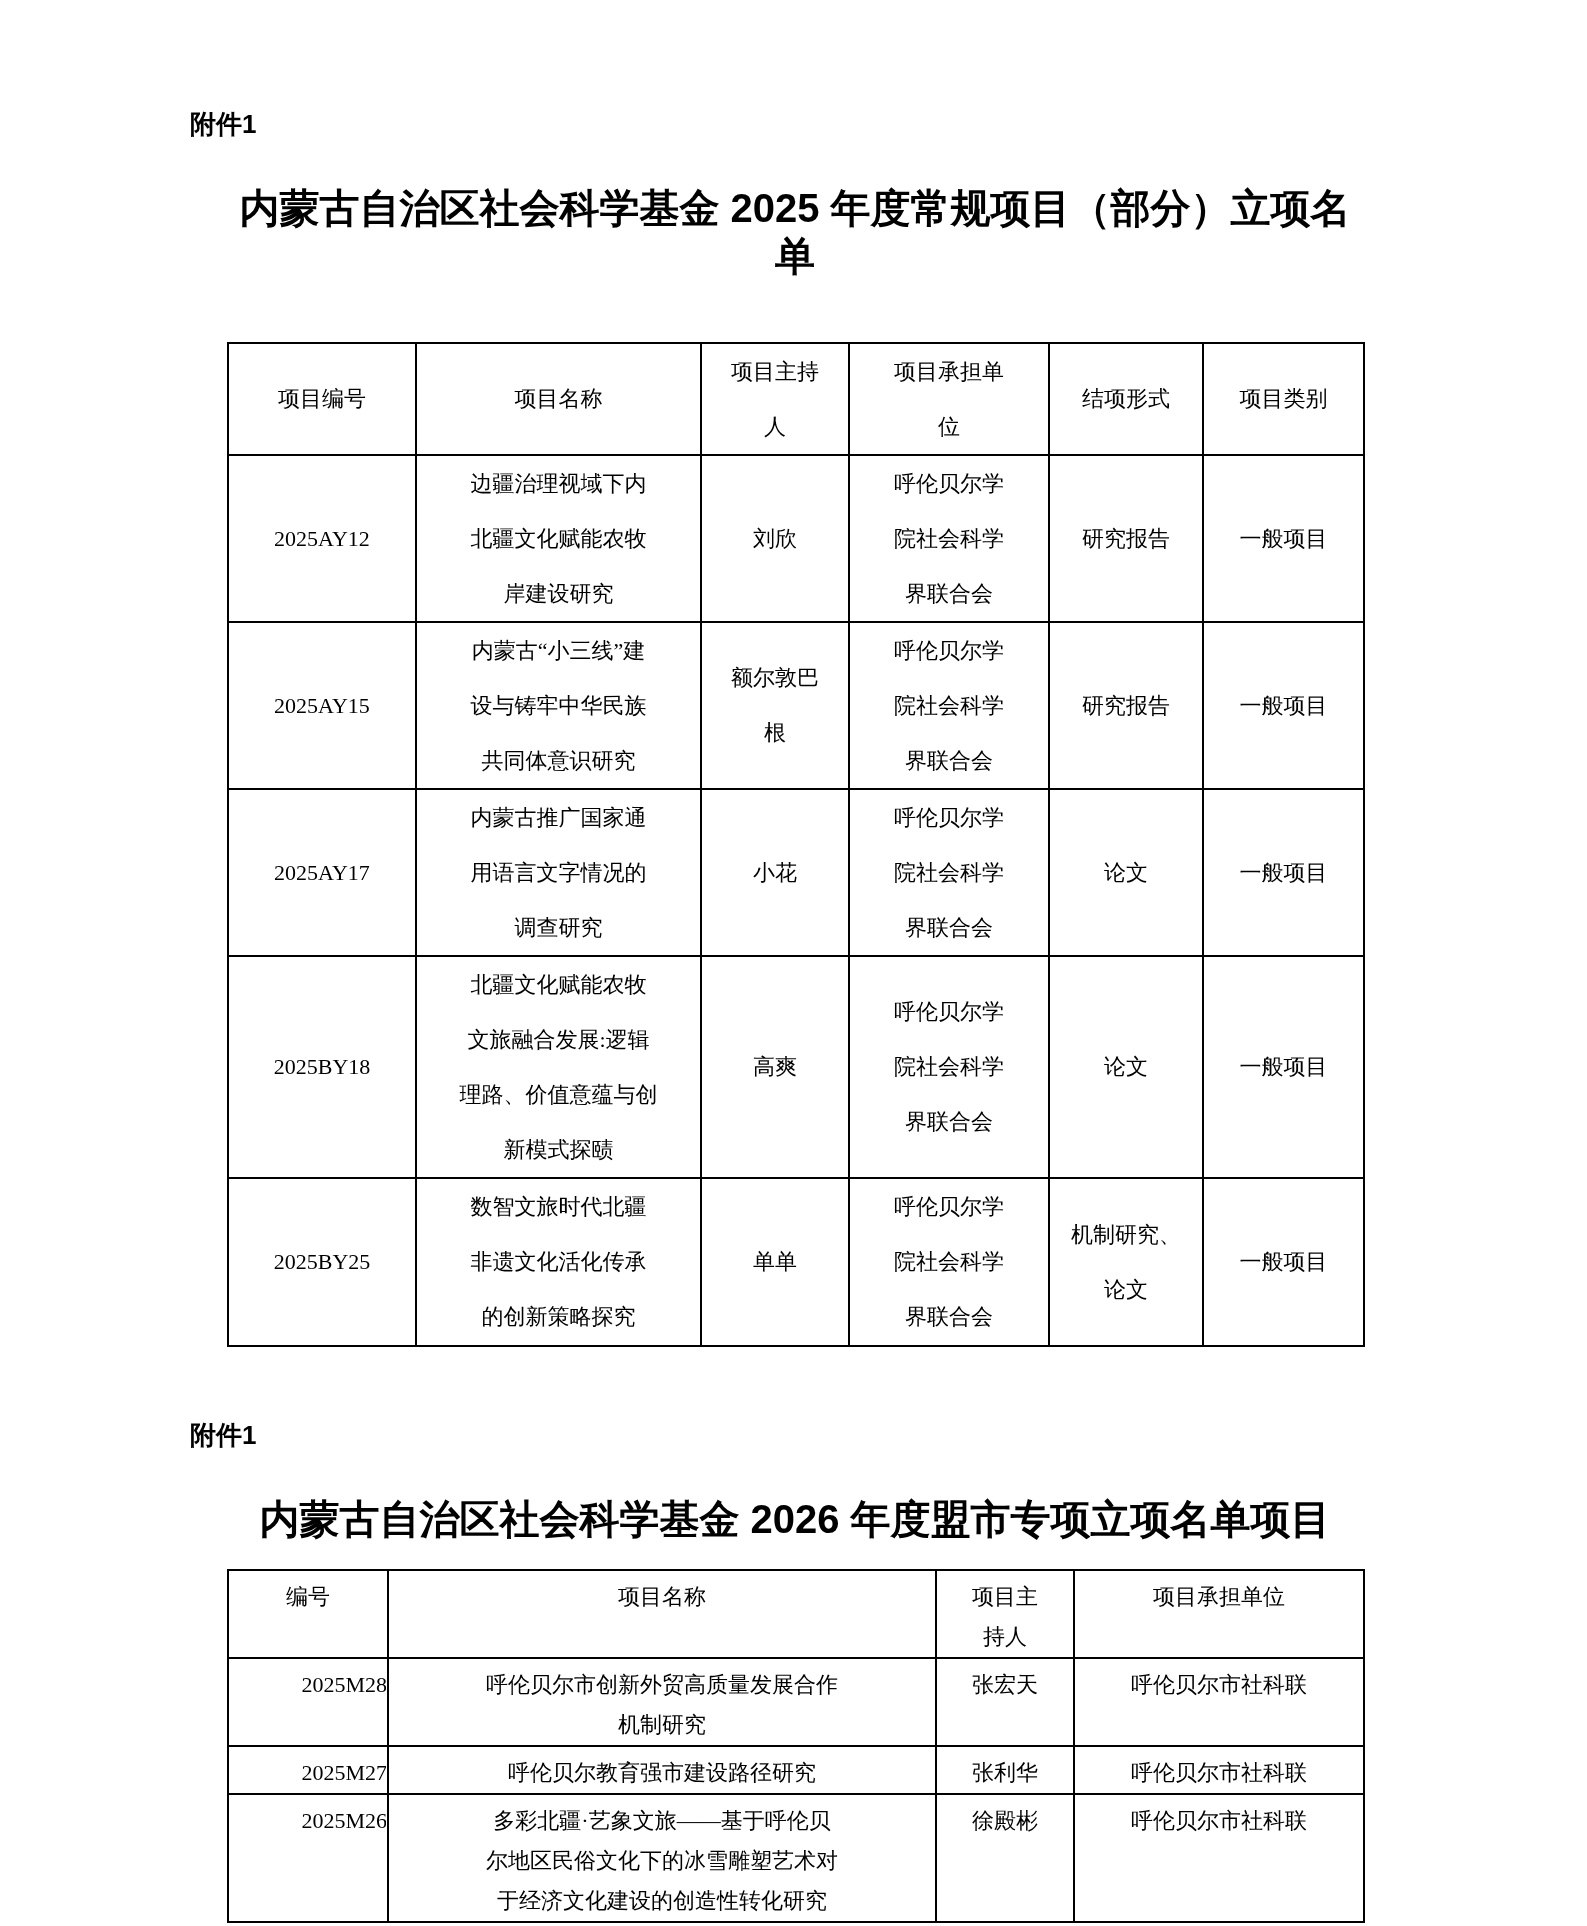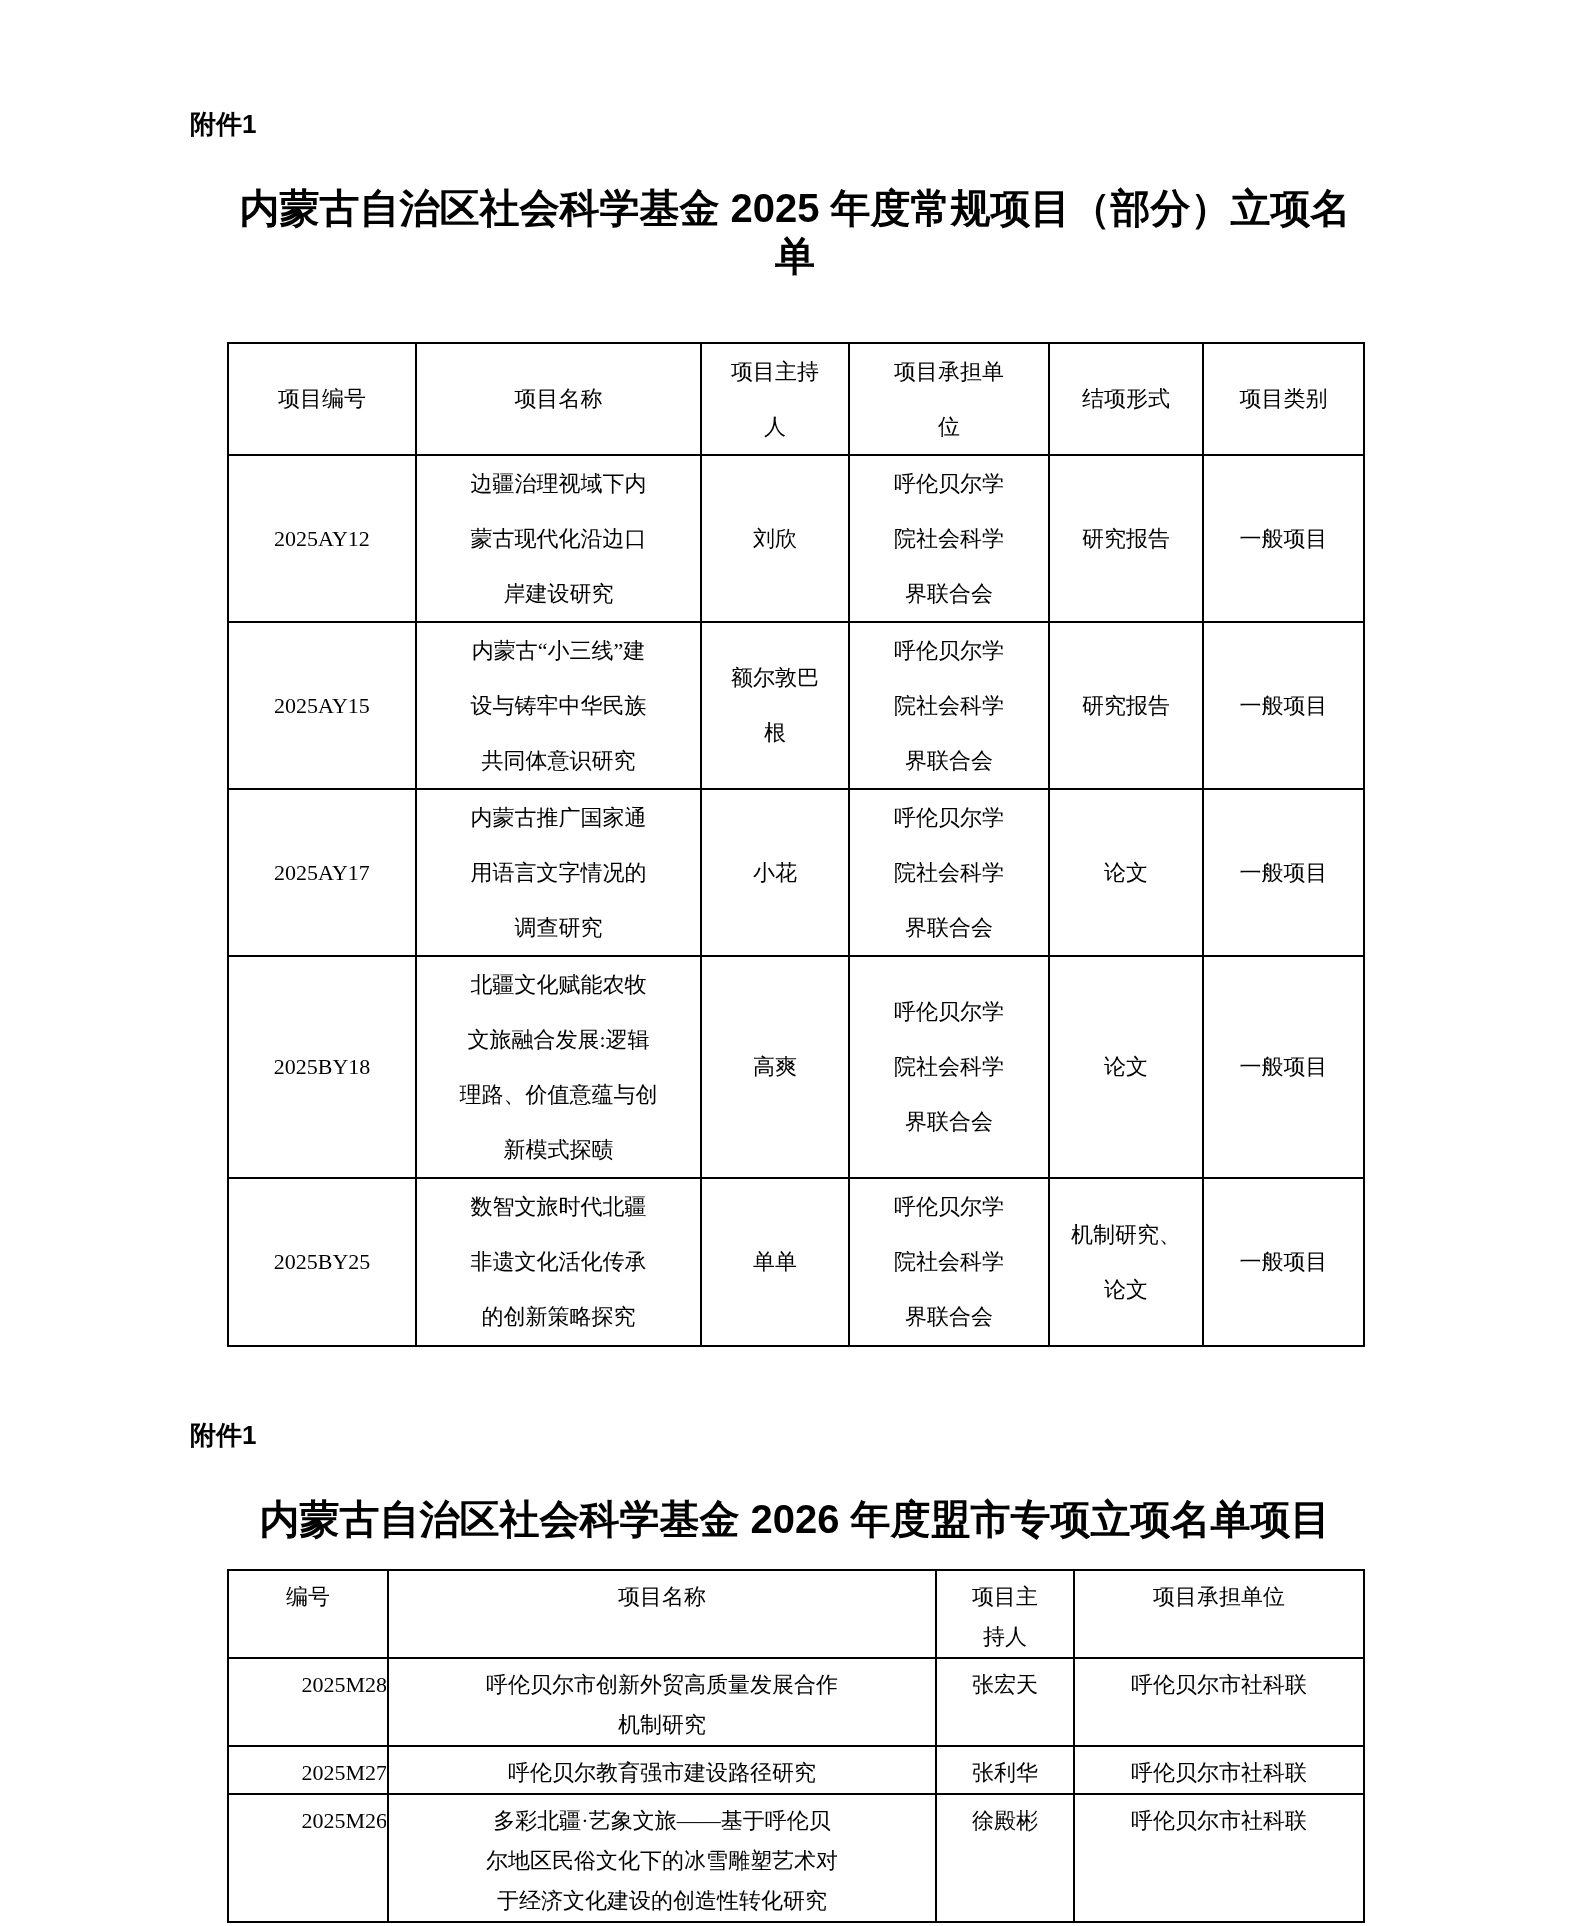--- a/index.html
+++ b/index.html
@@ -90,21 +90,21 @@
             <th>项目承担单
 位</th>
             <th>结项形式</th>
             <th>项目类别</th>
           </tr>
         </thead>
         <tbody>
           <tr class="t1-row">
             <td>2025AY12</td>
             <td>边疆治理视域下内
-蒙古现代化沿边口
+北疆文化赋能农牧
 岸建设研究</td>
             <td>刘欣</td>
             <td>呼伦贝尔学
 院社会科学
 界联合会</td>
             <td>研究报告</td>
             <td>一般项目</td>
           </tr>
           <tr class="t1-row">
             <td>2025AY15</td>

